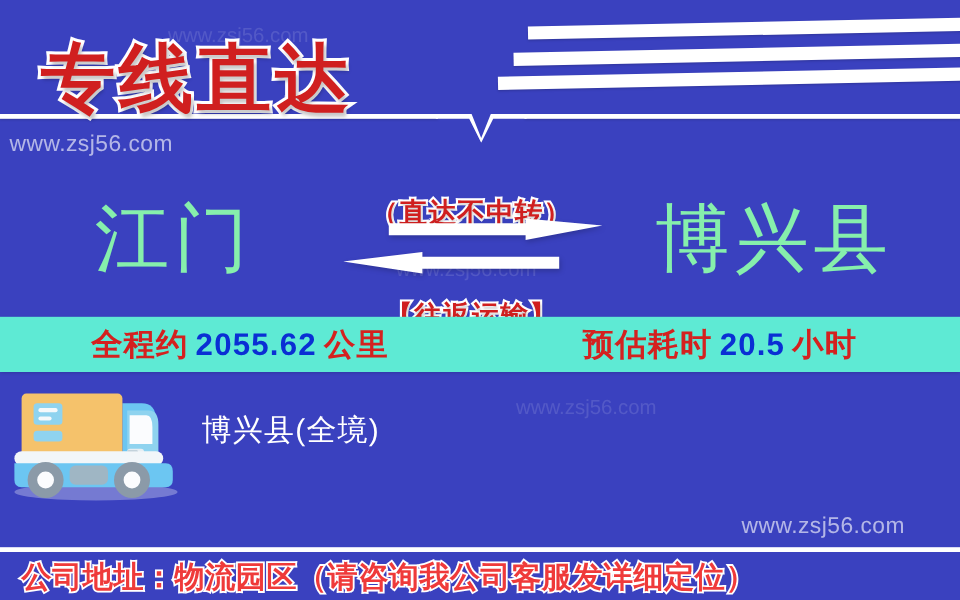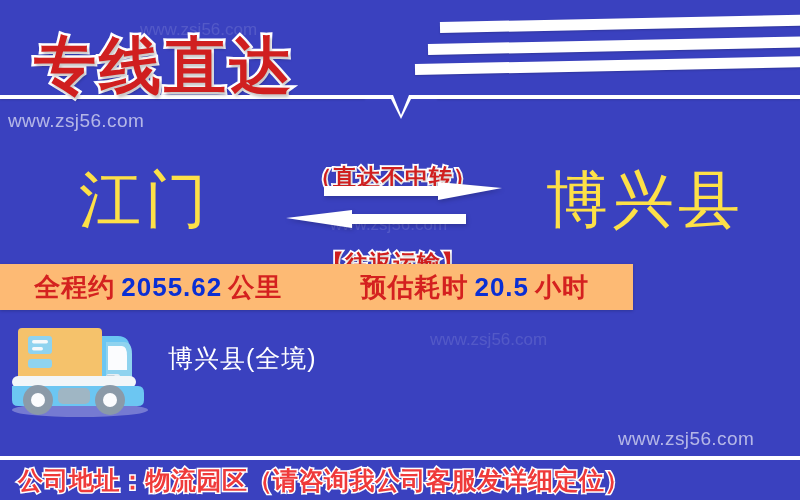--- a/index.html
+++ b/index.html
@@ -90,21 +90,21 @@
     left: 0;
     top: 150px;
     width: 800px;
     height: 110px;
   }
   .city {
     position: absolute;
     top: 0px;
     width: 290px;
     text-align: center;
-    color: #fde047;
+    color: #86efac;
     font-size: 62px;
     letter-spacing: 4px;
     line-height: 100px;
     white-space: nowrap;
   }
   .city-origin { left: 0px; }
   .city-dest   { left: 500px; }
 
   .mid {
     position: absolute;
@@ -137,23 +137,23 @@
     width: 216px;
     height: 48px;
   }
   .arrows svg { display: block; filter: drop-shadow(1px 2px 2px rgba(0,0,0,0.2)); }
 
   
   .infobar {
     position: absolute;
     left: 0;
     top: 264px;
-    width: 633px;
+    width: 800px;
     height: 46px;
-    background: #fdba74;
+    background: #5eead4;
     box-shadow: 0 1px 3px rgba(0,0,0,0.2);
     display: flex;
   }
   .info-cell {
     flex: 1;
     display: flex;
     align-items: center;
     justify-content: center;
     white-space: nowrap;
     font-size: 26px;

